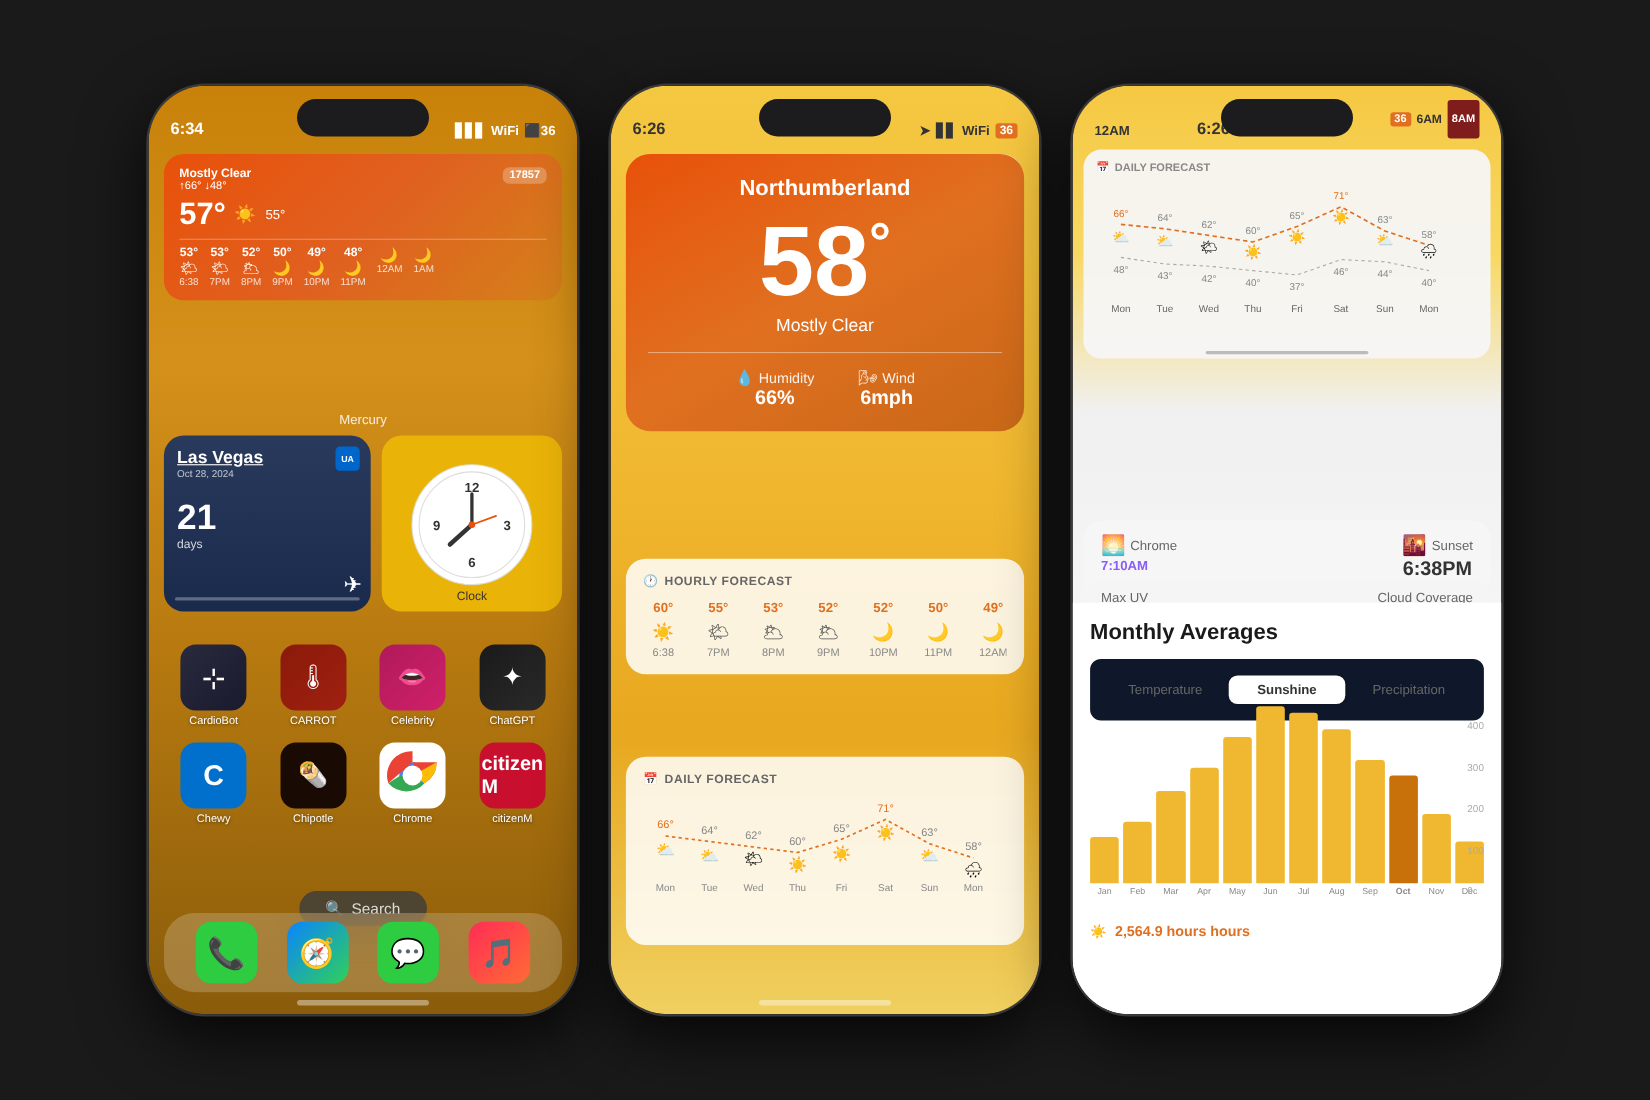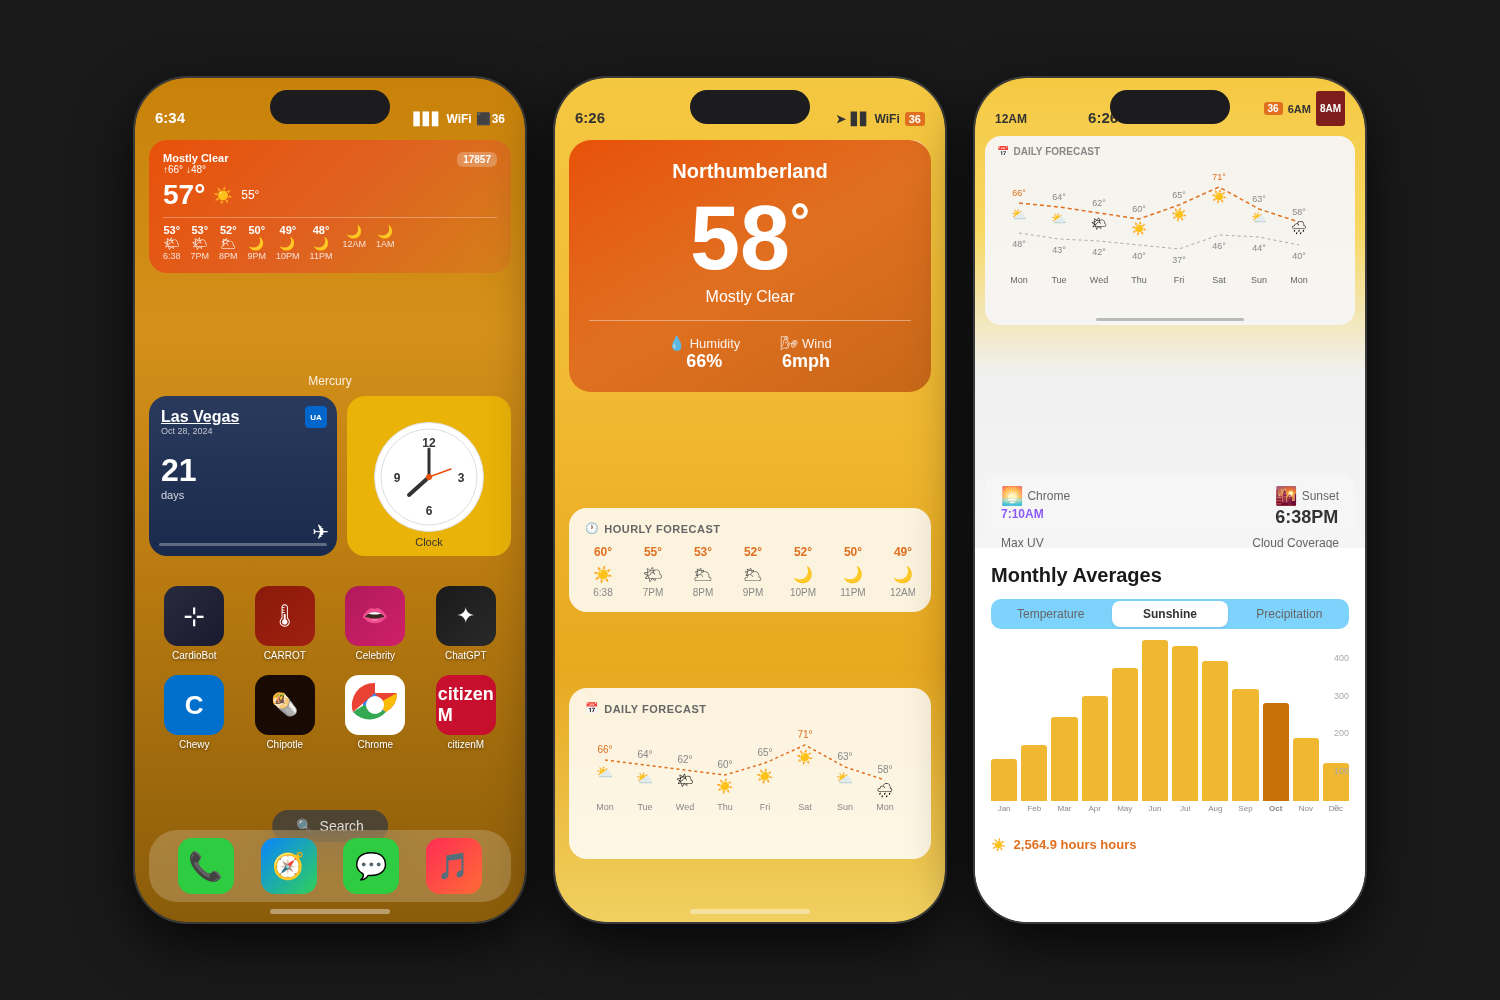--- a/index.html
+++ b/index.html
@@ -322,21 +322,21 @@
     .monthly-section {
       position: absolute;
       top: 470px;
       left: 0; right: 0;
       background: white;
       bottom: 0;
       border-radius: 0;
       padding: 16px;
     }
     .monthly-title { font-size: 20px; font-weight: 700; color: #1a1a1a; margin-bottom: 12px; }
-    .monthly-tabs { display: flex; gap: 4px; background: #7dd3fc; border-radius: 10px; padding: 2px; margin-bottom: 24px; }
+    .monthly-tabs { display: flex; gap: 4px; background: #0f172a; border-radius: 10px; padding: 15px; margin-bottom: 0; }
     .monthly-tab { flex: 1; text-align: center; padding: 6px 4px; border-radius: 8px; font-size: 12px; font-weight: 500; color: #666; }
     .monthly-tab.active { background: white; color: #333; font-weight: 600; box-shadow: 0 1px 3px rgba(0,0,0,0.1); }
 
     .bar-chart-area { position: relative; height: 180px; }
     .bar-chart-y-labels { position: absolute; right: 0; top: 0; bottom: 20px; display: flex; flex-direction: column; justify-content: space-between; font-size: 9px; color: #aaa; }
     .bar-chart-bars { display: flex; gap: 4px; align-items: flex-end; height: 160px; }
     .bar-item { flex: 1; display: flex; flex-direction: column; align-items: center; justify-content: flex-end; }
     .bar { width: 100%; border-radius: 3px 3px 0 0; background: #f0b830; }
     .bar.highlighted { background: #d4830a; }
     .bar-label { font-size: 8px; color: #888; margin-top: 3px; }

